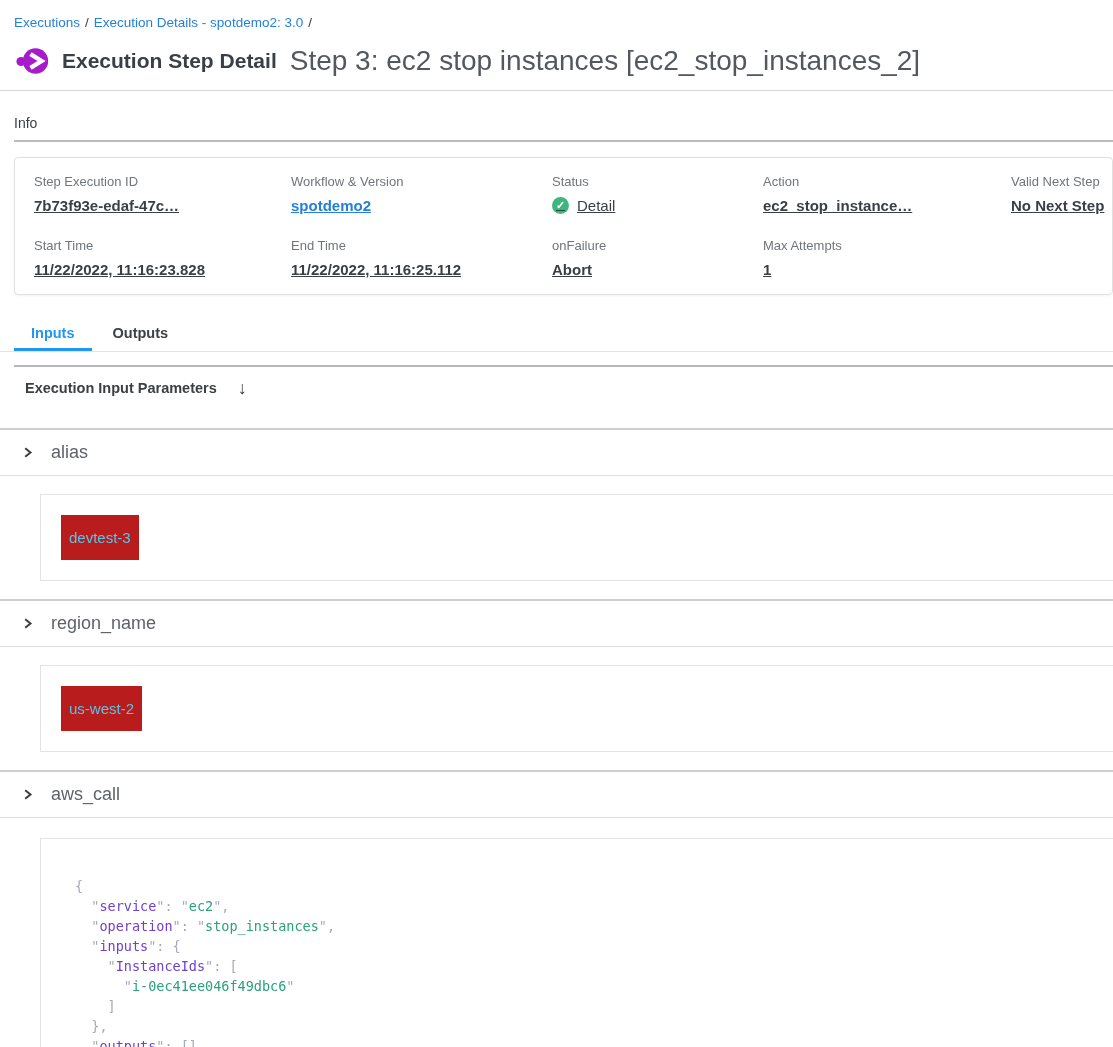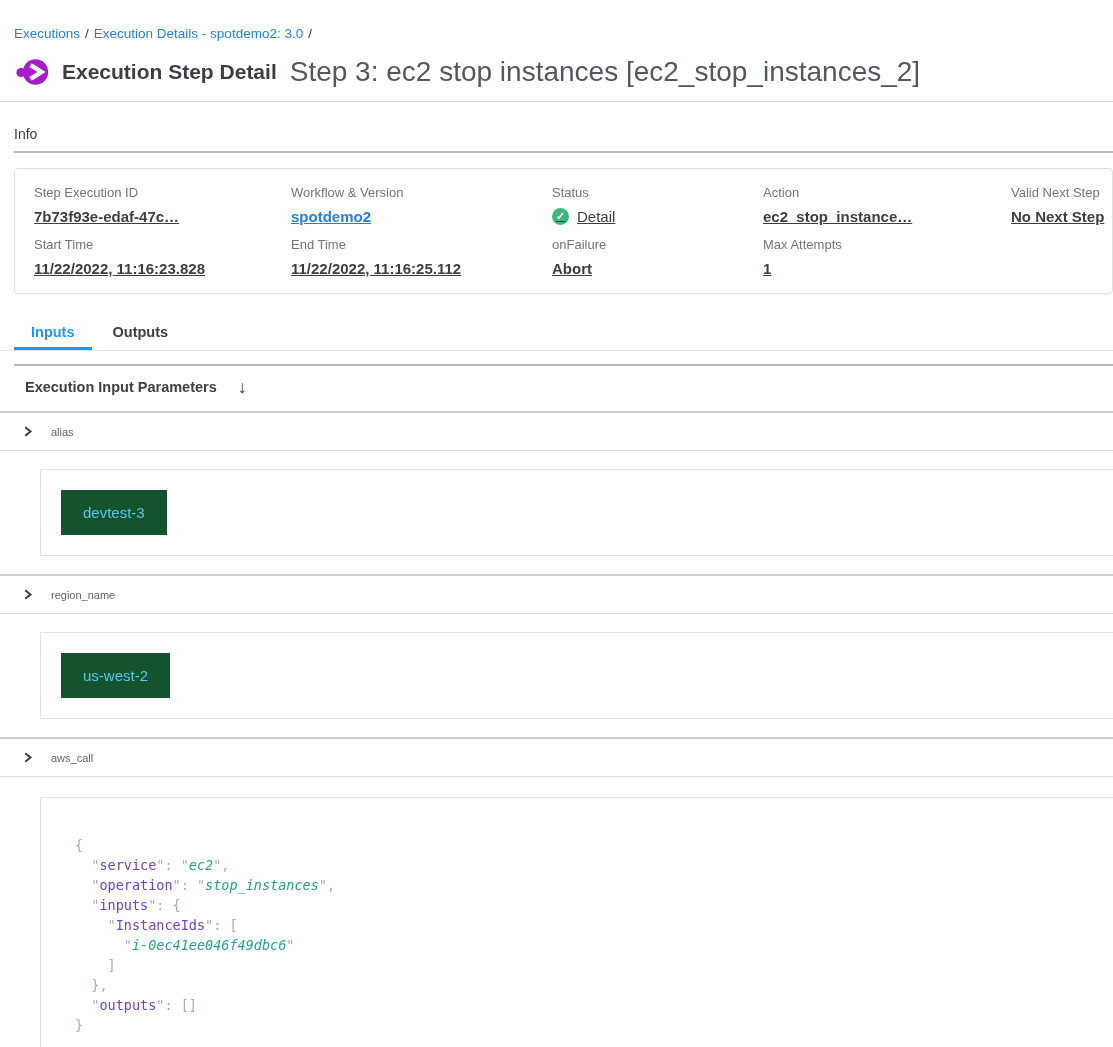--- a/index.html
+++ b/index.html
@@ -2,68 +2,68 @@
 <html><head>
 <meta charset="utf-8">
 <style>
   * { margin:0; padding:0; box-sizing:border-box; }
   html,body { background:#fff; }
   .page {
     width:1113px; height:1047px; overflow:hidden; background:#fff;
     font-family:"Liberation Sans", sans-serif; color:#3c4043; position:relative;
   }
   
-  .breadcrumb { padding:26px 14px 0 14px; font-size:13.5px; }
+  .breadcrumb { padding:15px 14px 0 14px; font-size:13.5px; }
   .crumb-link { color:#2680d9; cursor:pointer; }
   .crumb-sep  { color:#3c4043; margin:0 5px; }
   
   .title-row { display:flex; align-items:center; gap:13px; margin:15px 14px 0 16px; }
   .app-icon { width:33px; height:30px; display:inline-flex; flex:0 0 auto; }
   .page-title { font-size:21px; font-weight:700; color:#3a3f45; white-space:nowrap; }
   .page-subtitle { font-size:28px; font-weight:400; color:#54585e; white-space:nowrap; }
   .hr-title { border-top:1px solid #d5d5d5; margin-top:13px; }
   
   .info-heading { margin:24px 14px 0 14px; font-size:14px; font-weight:400; color:#3c4043; }
   .hr-info { border-top:2px solid #b9bcc0; margin:9px 0 0 14px; }
   .info-card {
     margin:15px 0 0 14px; border:1px solid #e0e0e0; border-radius:4px;
     box-shadow:0 1px 3px rgba(0,0,0,.05);
     padding:16px 0 16px 19px;
-    display:grid; grid-template-columns:257px 261px 211px 248px 1fr; row-gap:12px;
+    display:grid; grid-template-columns:257px 261px 211px 248px 1fr; row-gap:24px;
   }
   .info-label { font-size:13px; color:#70757a; margin-bottom:8px; }
   .info-value { font-size:15px; font-weight:600; color:#3a3f45;text-decoration:underline; }
   .info-value.link { color:#2680d9; cursor:pointer; }
   .status-value { display:flex; align-items:center; gap:8px; font-weight:400; }
   .check-circle {
     width:17px; height:17px; border-radius:50%; background:#3cb87f; color:#fff;
     display:inline-flex; align-items:center; justify-content:center;
     font-size:11px; font-weight:700; flex:0 0 auto;
   }
   
   .tabbar { border-bottom:1px solid #e3e3e3; margin-top:22px; }
   .tabs { display:flex; margin-left:14px; gap:4px; }
   .tab { padding:8px 17px 10px 17px; font-size:14.5px; font-weight:600; color:#3c4043; cursor:pointer; }
   .tab.active { color:#2196f3; border-bottom:3px solid #2196f3; padding-bottom:7px; }
   .hr-thick { border-top:2px solid #b5b8bc; margin:13px 0 0 14px; }
   
-  .params-row { display:flex; align-items:center; gap:21px; padding:12px 0 15px 25px; }
+  .params-row { display:flex; align-items:center; gap:21px; padding:12px 0 31px 25px; }
   .params-title { font-size:14.5px; font-weight:600; color:#3c4043; }
   .dl-arrow { font-size:18px; font-weight:700; color:#3c4043; cursor:pointer; line-height:1; }
   .sec-divider { border-top:2px solid #cdd0d3; }
   .sec-header { display:flex; align-items:center; gap:17px; padding:12px 0 12px 21px; border-bottom:1px solid #dddfe1; cursor:pointer; }
   .chev { display:inline-flex; width:13px; height:13px; }
-  .sec-name { font-size:11px; color:#5f6368; }
+  .sec-name { font-size:18px; color:#5f6368; }
   .sec-panel { margin:18px 0 18px 40px; border:1px solid #e1e3e5; border-right:0; }
-  .chip { display:inline-block; margin:20px; background:#14532d; color:#56c7e8; font-size:15px; padding:14px 22px; }
+  .chip { display:inline-block; margin:20px; background:#b91c1c; color:#56c7e8; font-size:15px; padding:14px 8px; }
   .code-panel { margin:20px 0 0 40px; border:1px solid #e1e3e5; border-right:0; border-bottom:0; padding:37px 0 18px 34px; min-height:250px; }
   .code-line { font-family:"DejaVu Sans Mono", monospace; font-size:13.5px; line-height:20px; white-space:pre; }
   .tok-p { color:#a6a9bd; }
   .tok-k { color:#7040d0; }
-  .tok-s { color:#2aa17c;font-style:italic; }
+  .tok-s { color:#2aa17c; }
 </style>
 </head>
 <body>
 
 <div class="page">
 
   <div class="breadcrumb">
     <span class="crumb-link">Executions</span><span class="crumb-sep">/</span><span class="crumb-link">Execution Details - spotdemo2: 3.0</span><span class="crumb-sep">/</span>
   </div>
 

